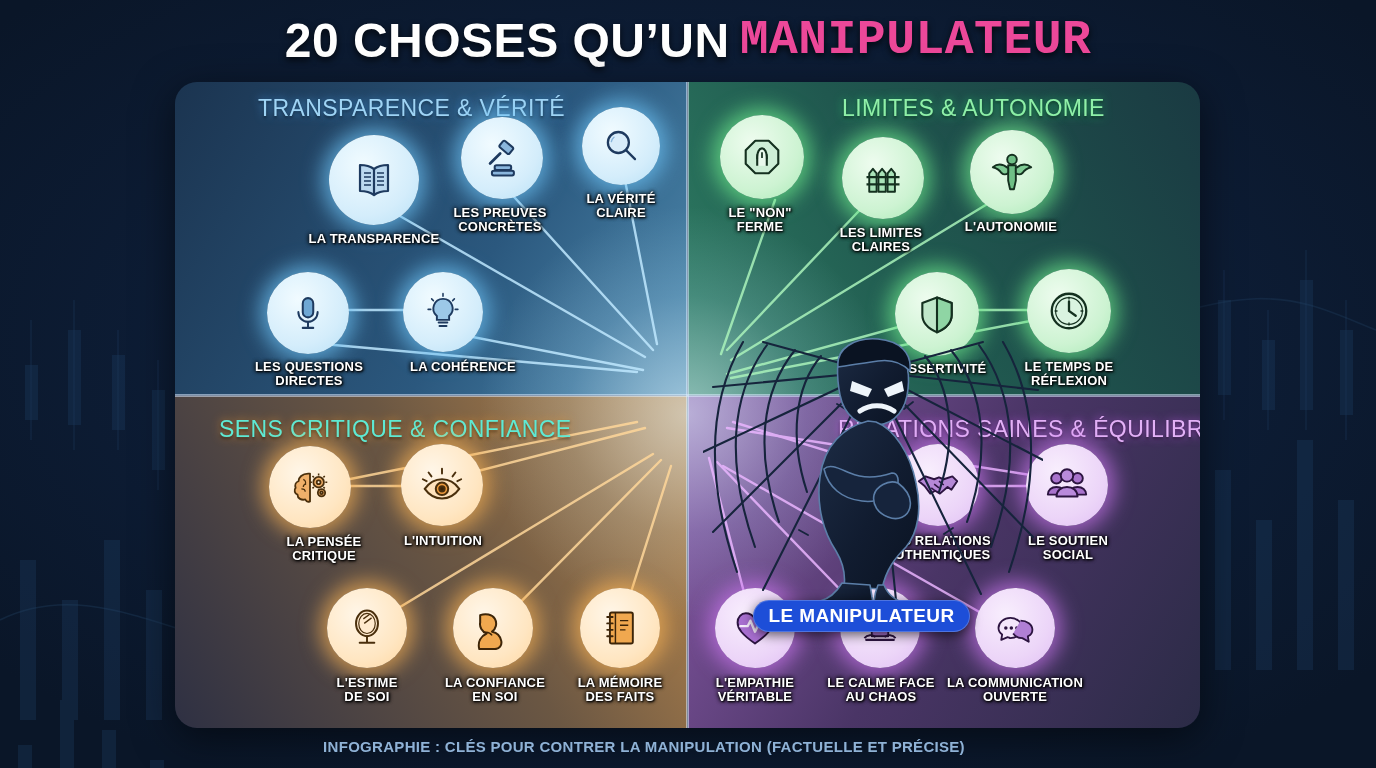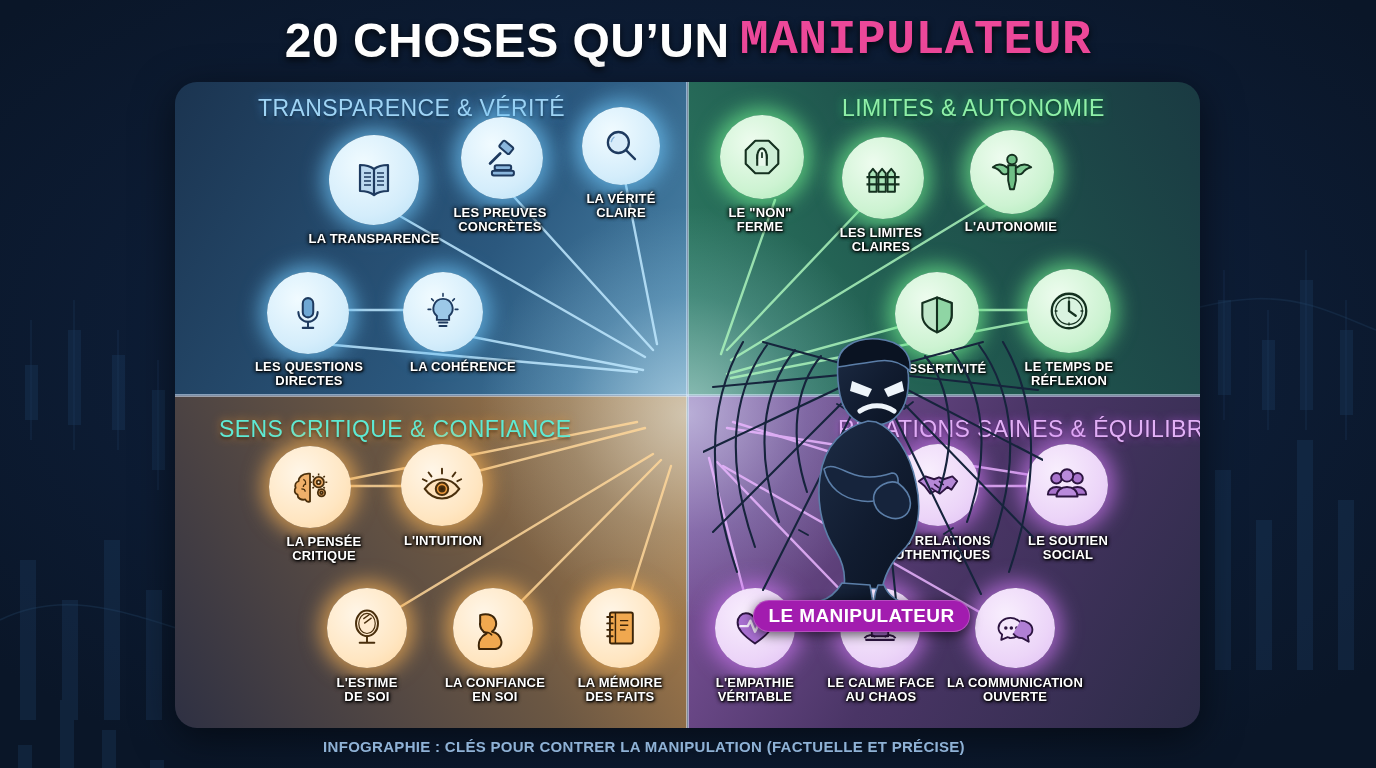--- a/index.html
+++ b/index.html
@@ -88,21 +88,21 @@
   .b-purple{ background:radial-gradient(circle at 38% 33%,#f8eefd 0%,#ecd5f8 62%,#e0bff4 100%);
              box-shadow:0 0 20px 7px rgba(205,120,240,.68); }
 
   .bubble svg{ display:block; }
 
   
   #center-figure{ position:absolute; left:605px; top:255px; width:185px; height:280px; }
   #web-layer{ position:absolute; left:528px; top:250px; width:340px; height:290px; }
   #center-badge{
     position:absolute; left:578px; top:518px; width:217px; height:32px;
-    background:#a21caf; border-radius:16px;
+    background:#1d4ed8; border-radius:16px;
     border:1px solid rgba(255,255,255,.22);
     display:flex; align-items:center; justify-content:center;
     color:#fff; font-size:19px; font-weight:bold; letter-spacing:.4px;
     font-stretch:condensed;
     box-shadow:0 3px 12px rgba(0,0,0,.6);
   }
 
   
   #footer{
     position:absolute; left:0; top:738px; width:1288px;

